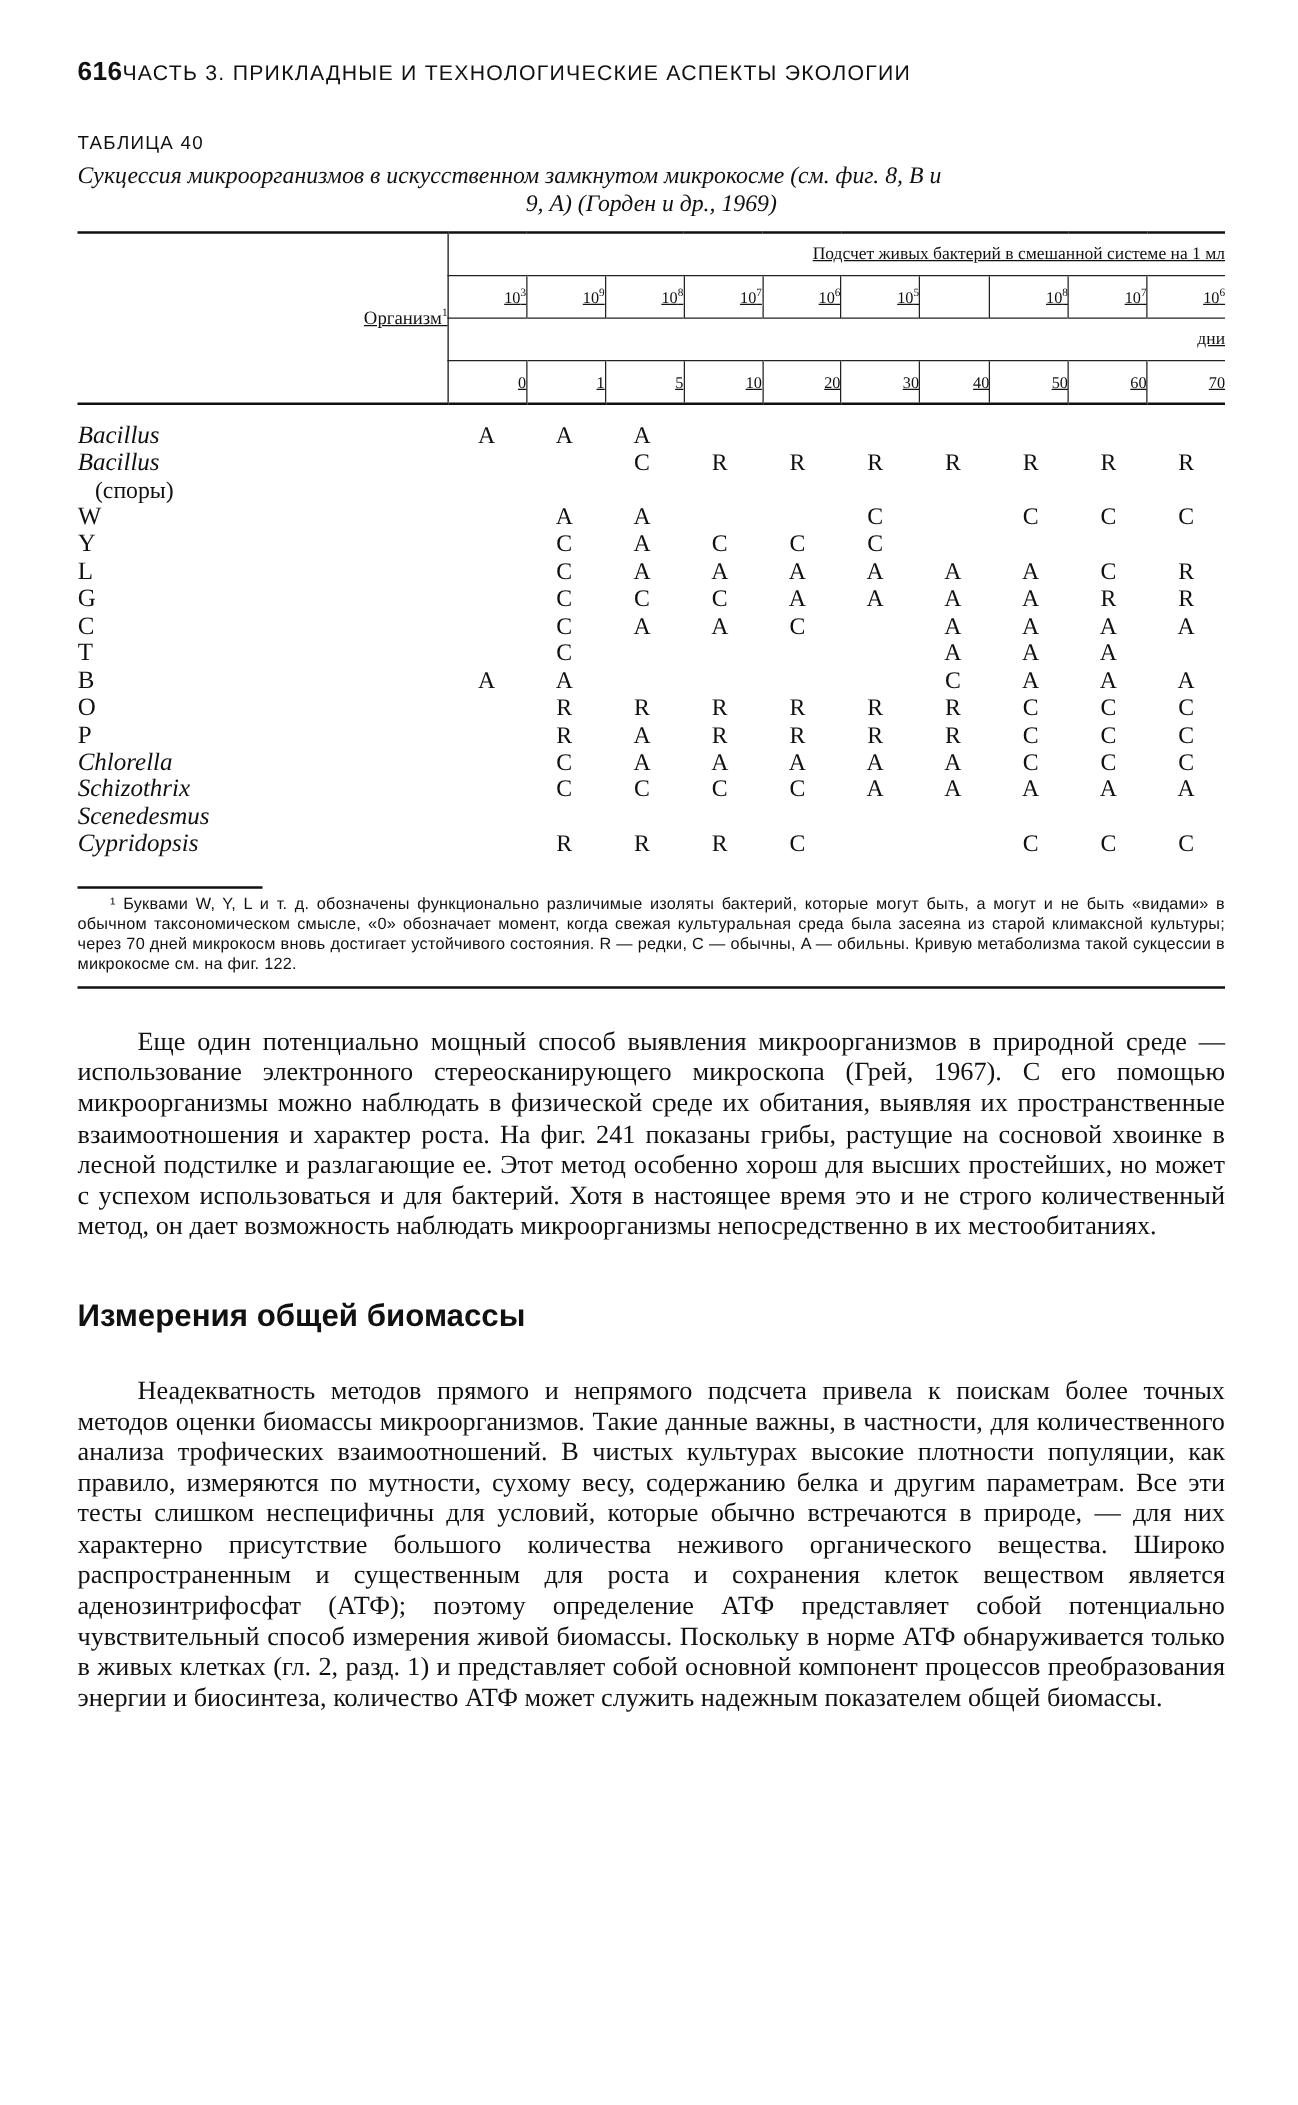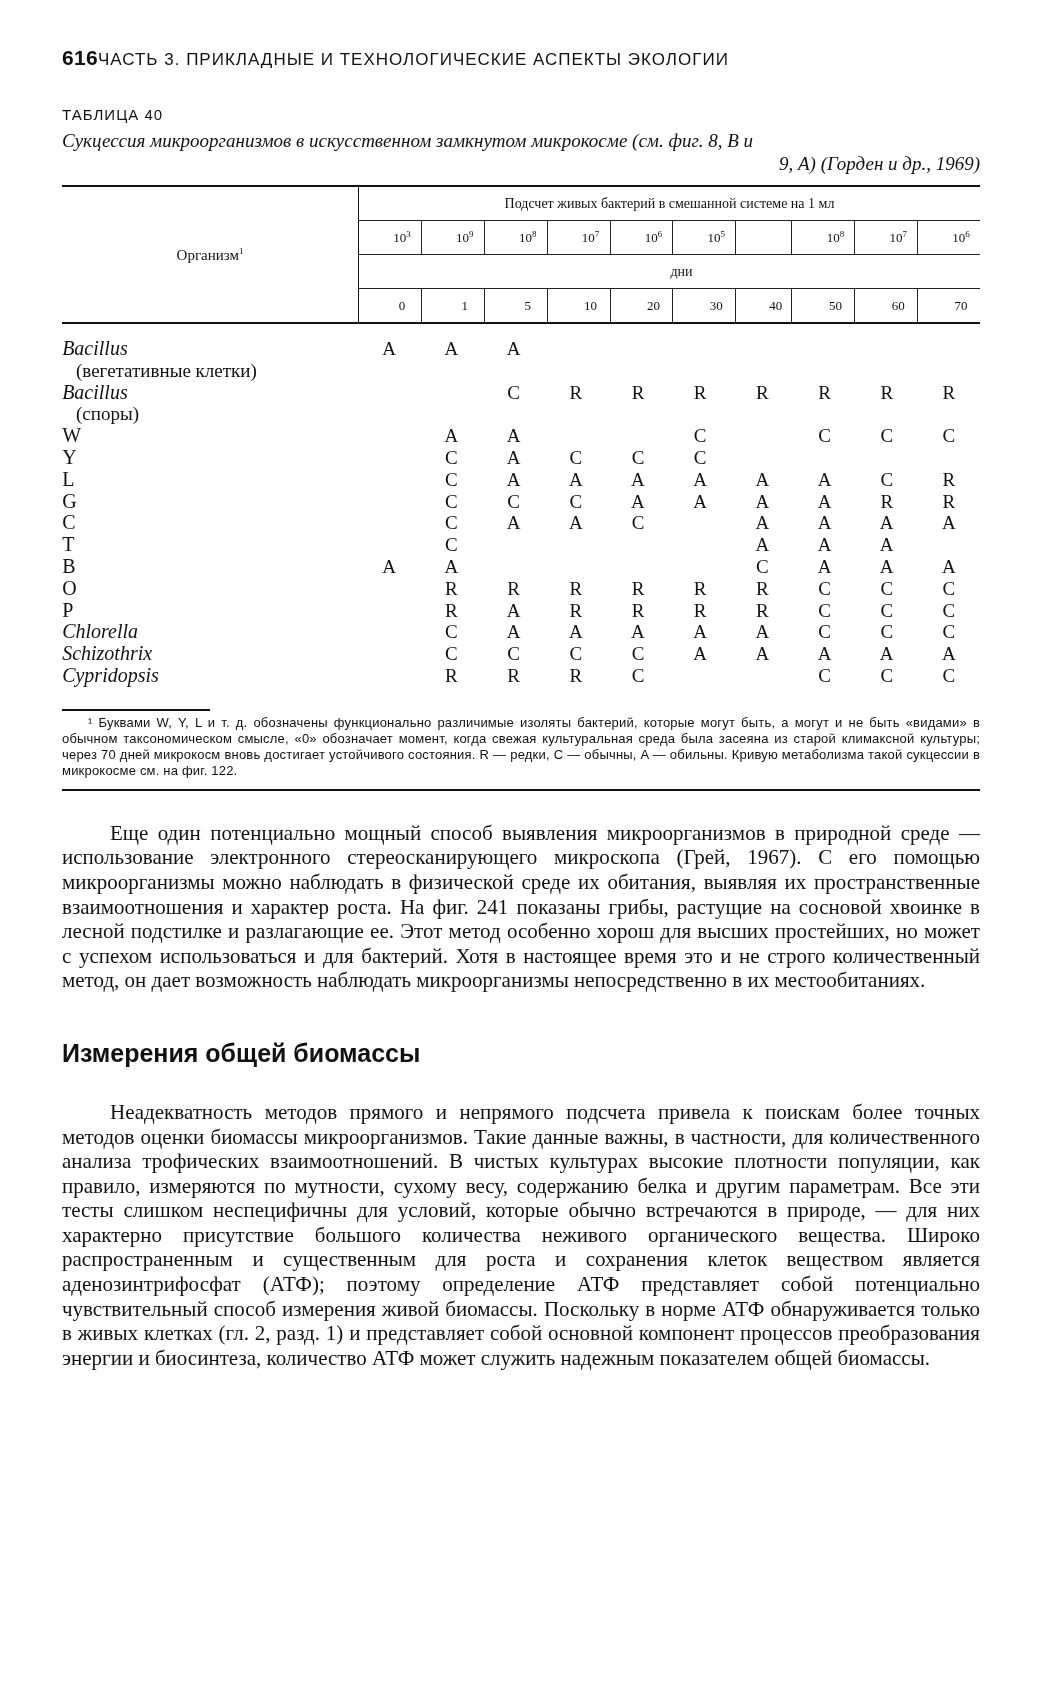--- a/index.html
+++ b/index.html
@@ -5,23 +5,23 @@
   html, body { margin: 0; padding: 0; background: #ffffff; }
   body { width: 1038px; height: 1684px; position: relative; overflow: hidden;
          font-family: "Liberation Serif", "DejaVu Serif", serif; color: #111; }
   .page { position: absolute; left: 62px; top: 46px; width: 918px; }
   .running-head { display: flex; align-items: baseline;
          font-family: "Liberation Sans", "DejaVu Sans", sans-serif; font-size: 19px; letter-spacing: 0.3px; }
   .running-head .pnum { font-weight: bold; font-size: 21px; }
   .running-head .rtitle { font-size: 17px; letter-spacing: 1px; }
   .table-label { margin-top: 36px; font-size: 15px; letter-spacing: 1px; font-family: "Liberation Sans", sans-serif; }
   .table-caption { font-style: italic; font-size: 19px; text-align: justify; line-height: 23px; margin-top: 6px; }
-  .table-caption .cap2 { text-align: right; display: block; }
+  .table-caption .cap2 { text-align: center; display: block; }
   table.hdr { width: 918px; border-collapse: collapse; margin-top: 10px; font-size: 13px; }
-  table.hdr td { text-align: center; padding: 0; height: 33px; }
+  table.hdr td { text-align: right; padding: 0; height: 33px; text-decoration: underline; }
   table.hdr td.org { width: 296px; border-right: 1.5px solid #111; font-size: 15px; }
   table.hdr td.span { font-size: 14px; }
   table.hdr tr.top td { border-top: 2px solid #111; }
   table.hdr tr.bl td.cell { border-top: 1px solid #222; }
   table.hdr tr.bb td { border-bottom: 2px solid #111; }
   table.hdr td.cell { border-left: 1px solid #222; padding-left: 24px; }
   table.hdr td.cell.first { border-left: none; }
   sup { font-size: 9px; }
   .body-table { margin-top: 14px; width: 918px; font-size: 20px; }
   .row { display: flex; height: 21.8px; line-height: 21.8px; justify-content: flex-end; }
@@ -100,33 +100,20 @@
         <div class="v">A</div>
         <div class="v"></div>
         <div class="v"></div>
         <div class="v"></div>
         <div class="v"></div>
         <div class="v"></div>
         <div class="v"></div>
         <div class="v"></div>
       </div>
       <div class="row">
-        <div class="name sub">(вегетативные клетки)</div>
-        <div class="v"></div>
-        <div class="v"></div>
-        <div class="v"></div>
-        <div class="v"></div>
-        <div class="v"></div>
-        <div class="v"></div>
-        <div class="v"></div>
-        <div class="v"></div>
-        <div class="v"></div>
-        <div class="v"></div>
-      </div>
-      <div class="row">
         <div class="name it">Bacillus</div>
         <div class="v"></div>
         <div class="v"></div>
         <div class="v">C</div>
         <div class="v">R</div>
         <div class="v">R</div>
         <div class="v">R</div>
         <div class="v">R</div>
         <div class="v">R</div>
         <div class="v">R</div>
@@ -280,20 +267,33 @@
         <div class="v"></div>
         <div class="v">C</div>
         <div class="v">C</div>
         <div class="v">C</div>
         <div class="v">C</div>
         <div class="v">A</div>
         <div class="v">A</div>
         <div class="v">A</div>
         <div class="v">A</div>
         <div class="v">A</div>
+      </div>
+      <div class="row">
+        <div class="name it">Scenedesmus</div>
+        <div class="v"></div>
+        <div class="v"></div>
+        <div class="v"></div>
+        <div class="v"></div>
+        <div class="v"></div>
+        <div class="v"></div>
+        <div class="v"></div>
+        <div class="v"></div>
+        <div class="v"></div>
+        <div class="v"></div>
       </div>
       <div class="row">
         <div class="name it">Cypridopsis</div>
         <div class="v"></div>
         <div class="v">R</div>
         <div class="v">R</div>
         <div class="v">R</div>
         <div class="v">C</div>
         <div class="v"></div>
         <div class="v"></div>

